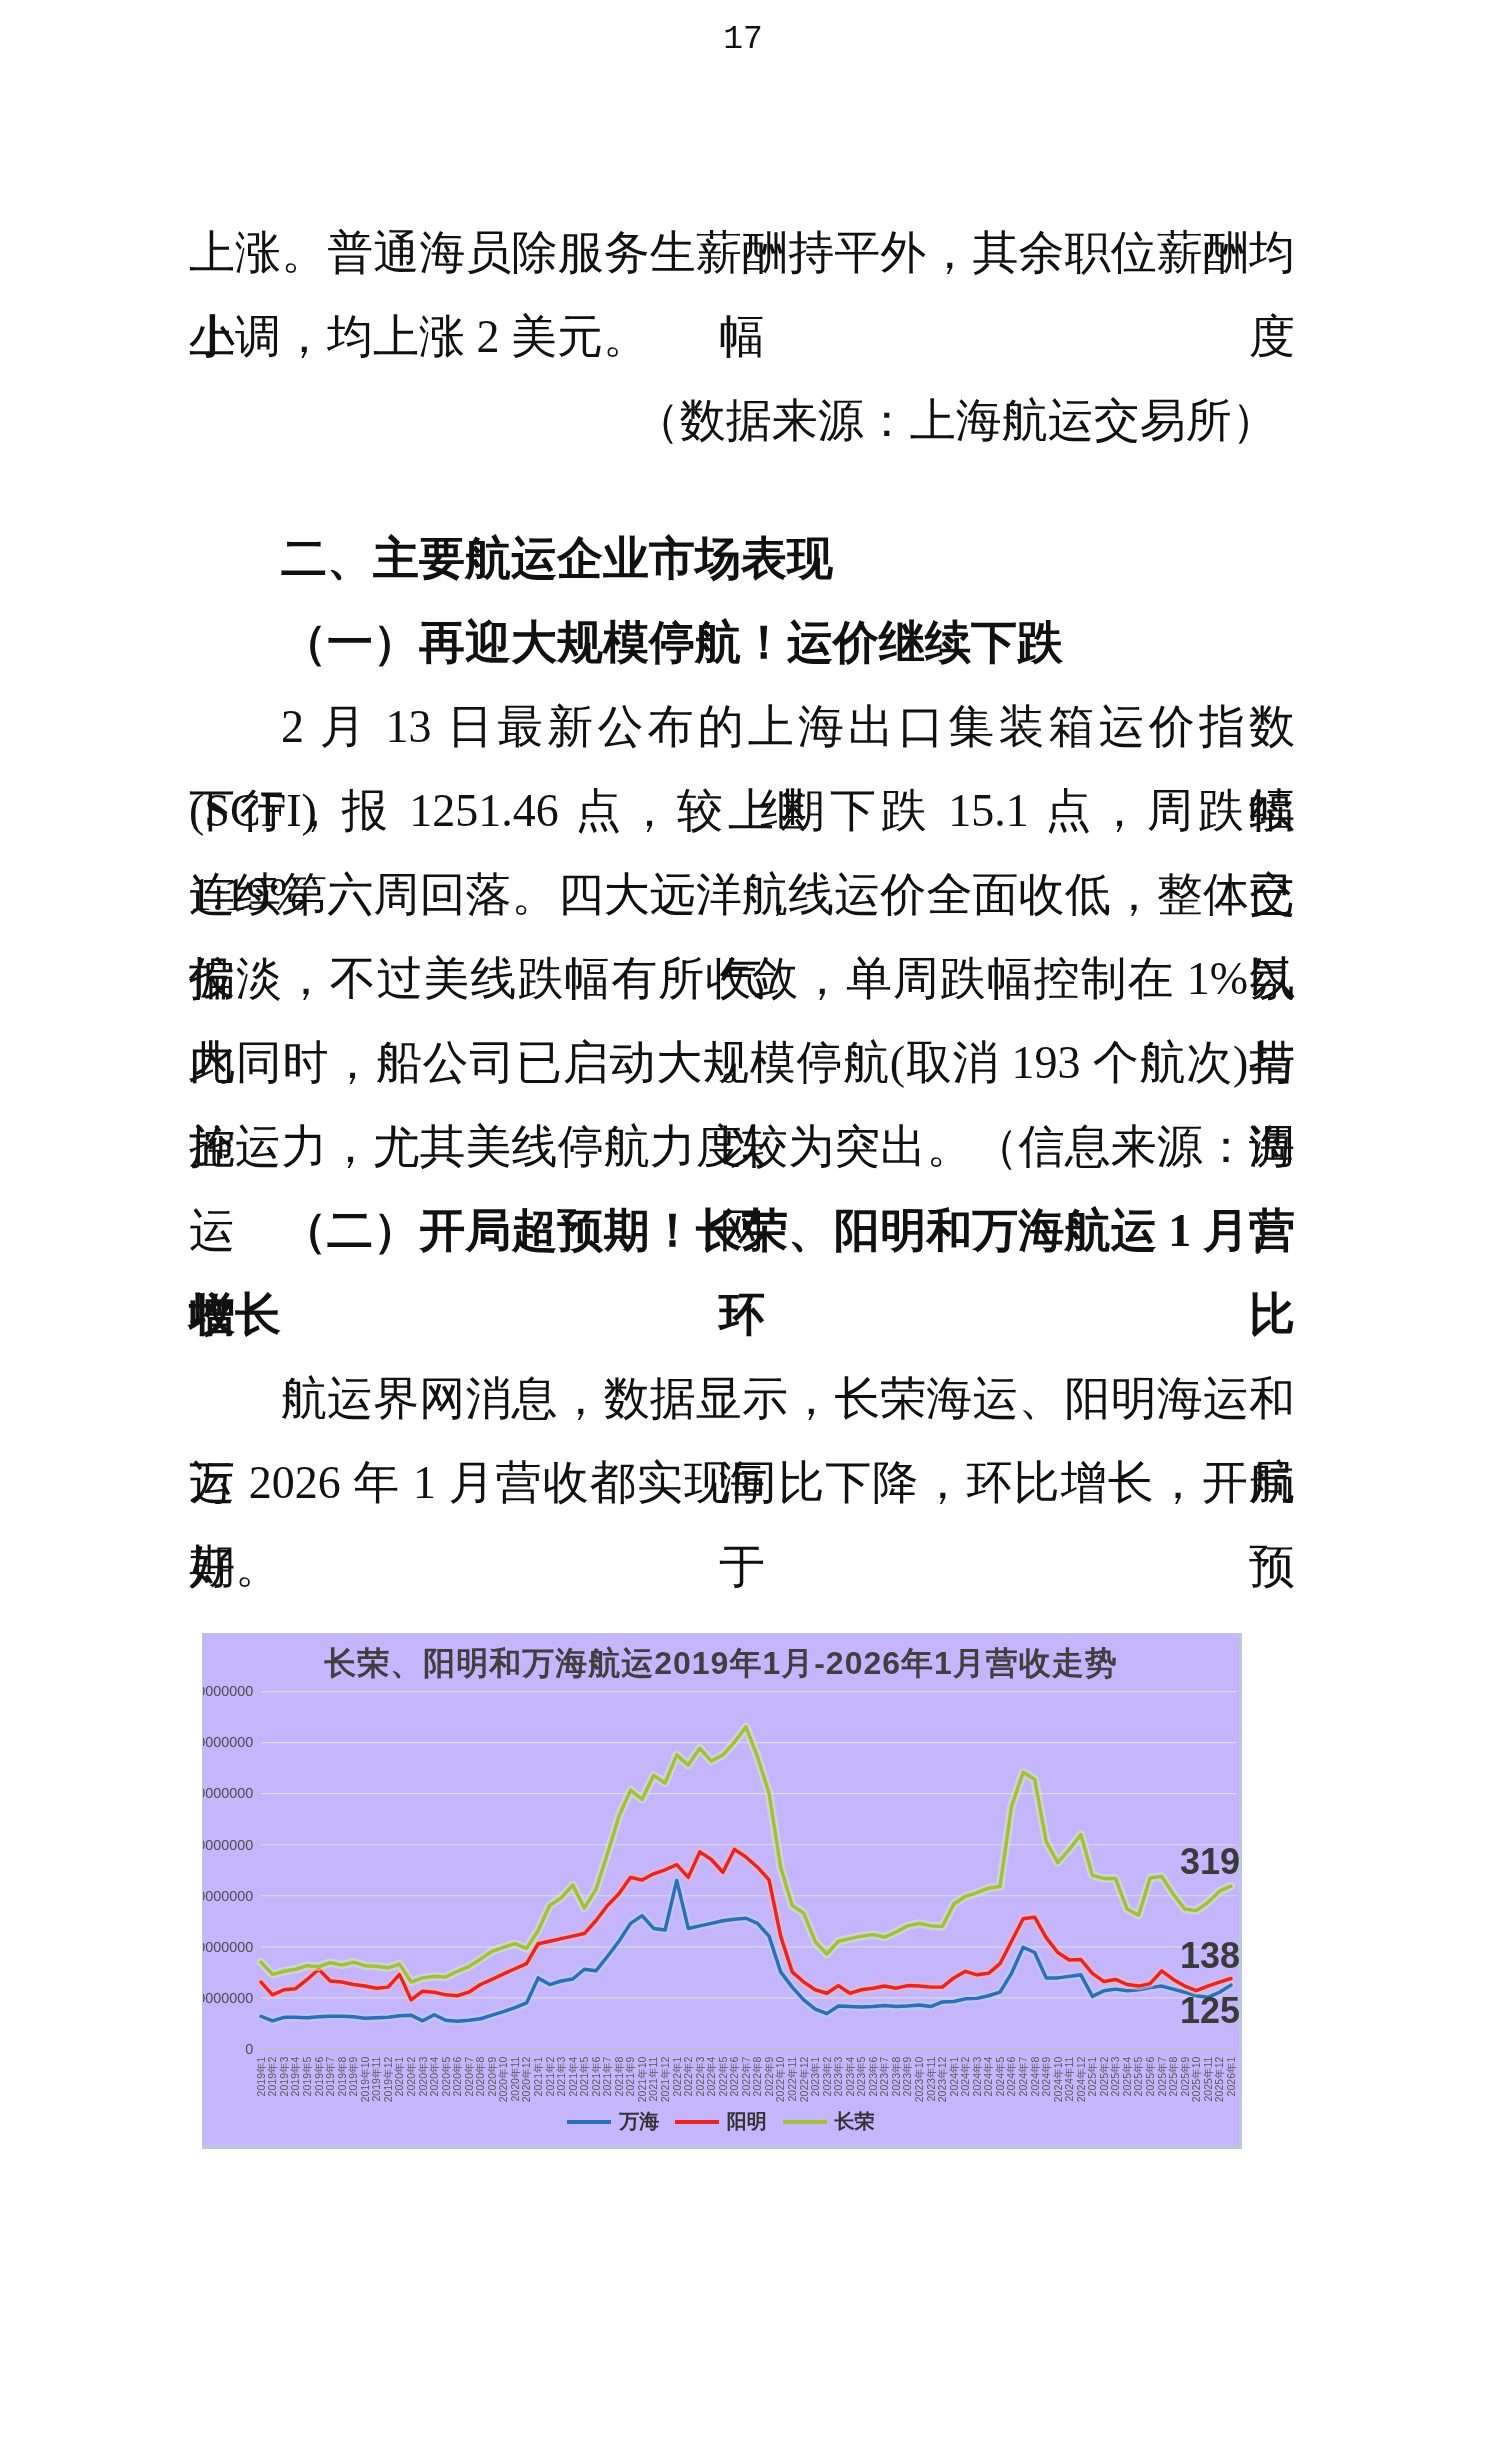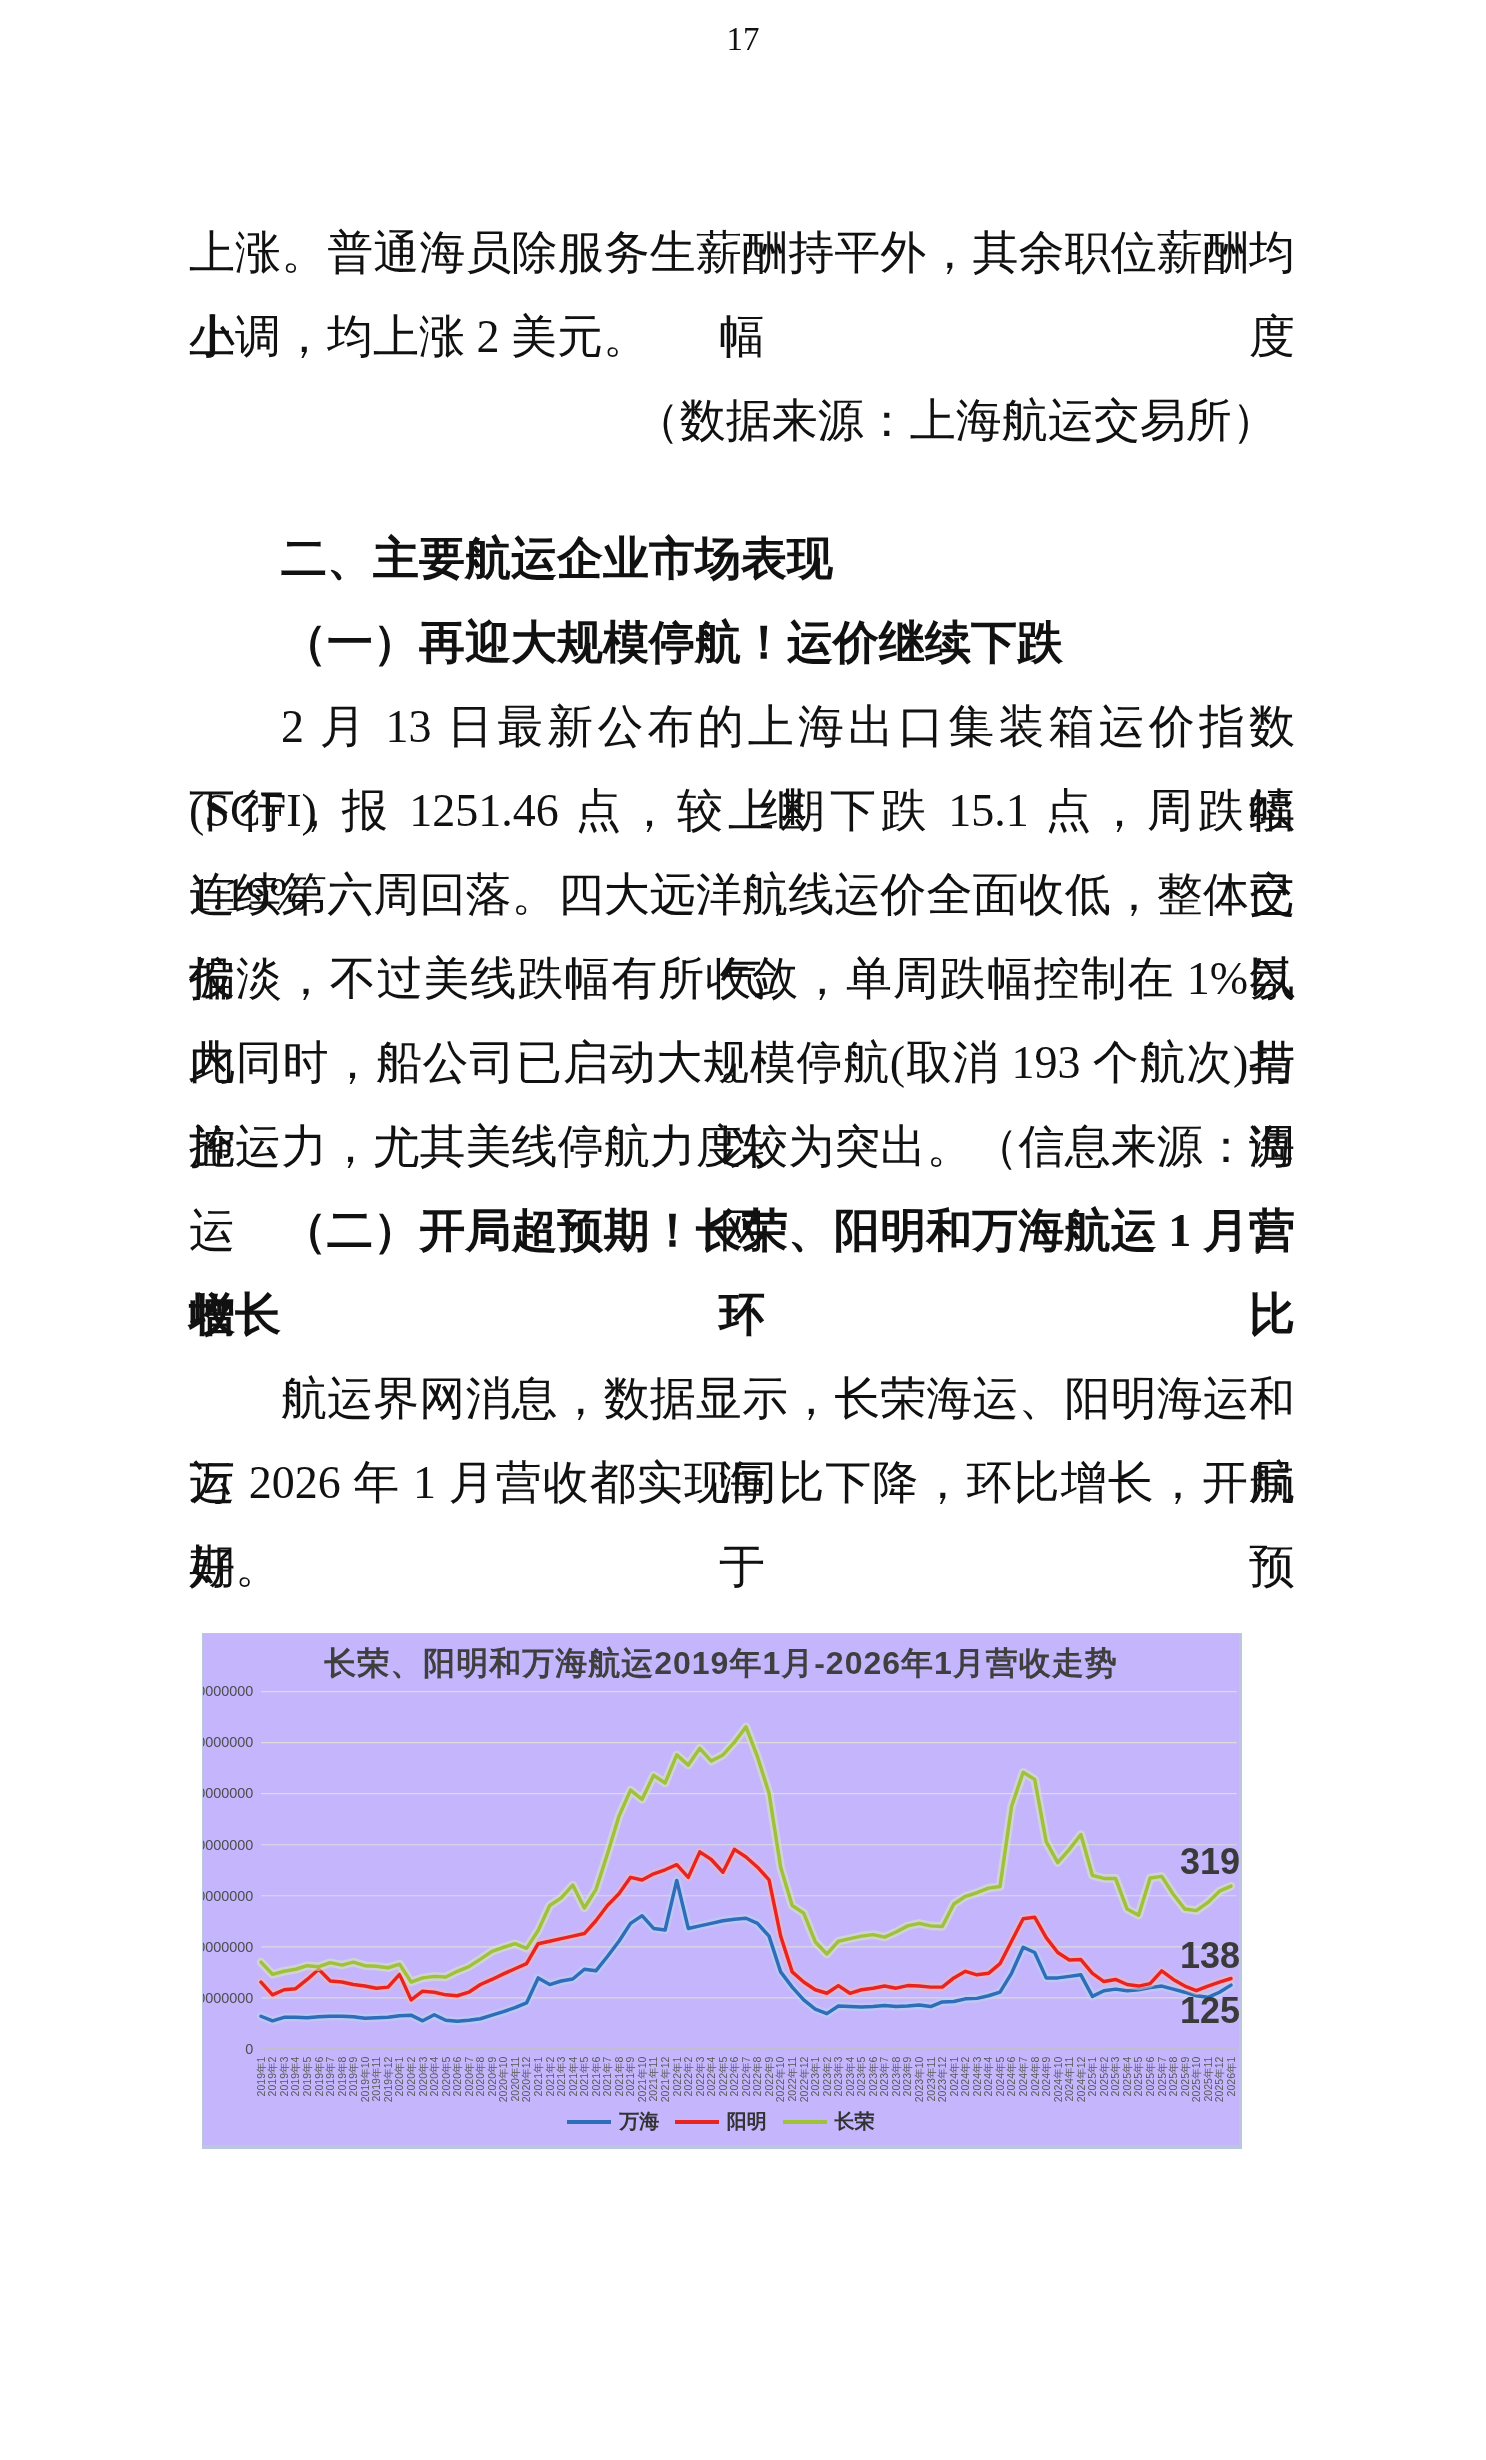--- a/index.html
+++ b/index.html
@@ -2,21 +2,21 @@
 <html><head>
 <meta charset="utf-8">
 <style>
   html,body{margin:0;padding:0;}
   body{
     width:1486px;height:2460px;position:relative;background:#ffffff;
     font-family:"Liberation Serif",serif;color:#111;overflow:hidden;
   }
   .page-number{
     position:absolute;top:21px;left:0;width:100%;text-align:center;
-    font-size:33px;color:#111;
+    font-size:33px;color:#111;font-family:Liberation Mono, monospace;
   }
   .text-block{
     position:absolute;left:189px;top:211px;width:1106px;
   }
   .line{
     font-size:46px;height:84px;line-height:84px;
     letter-spacing:0;
   }
   .jf{text-align:justify;text-align-last:justify;}
   .indent{text-indent:92px;}

